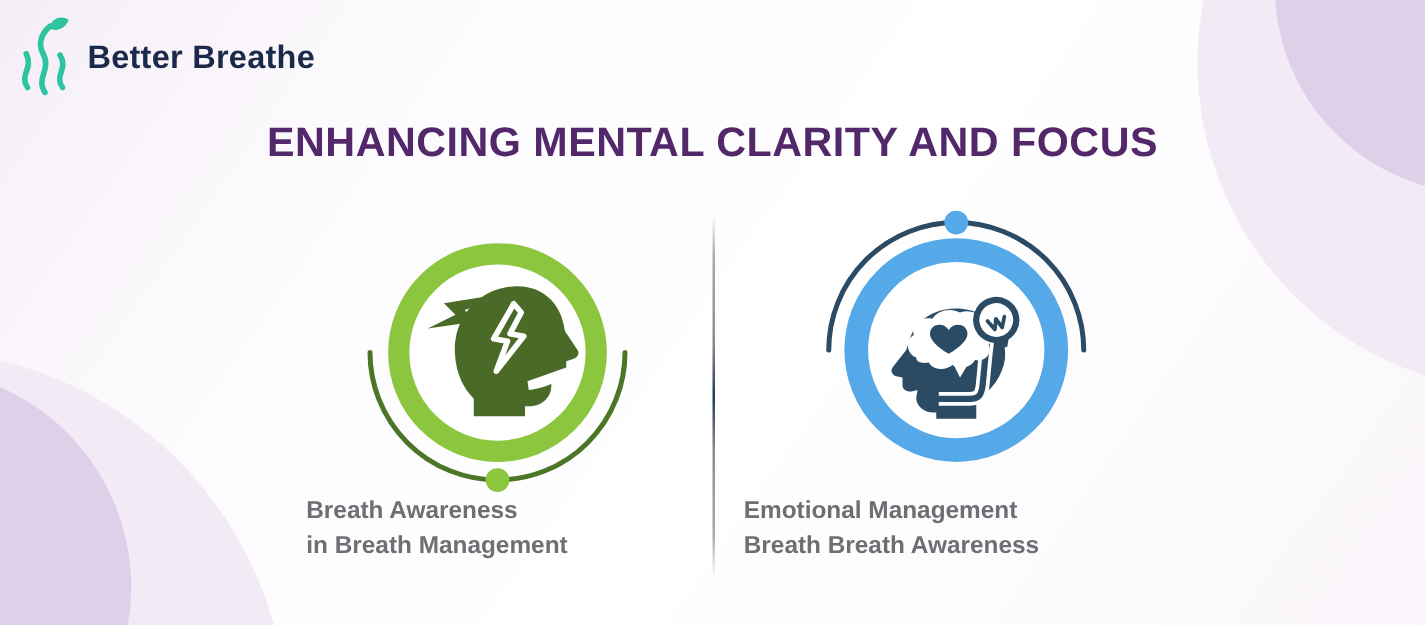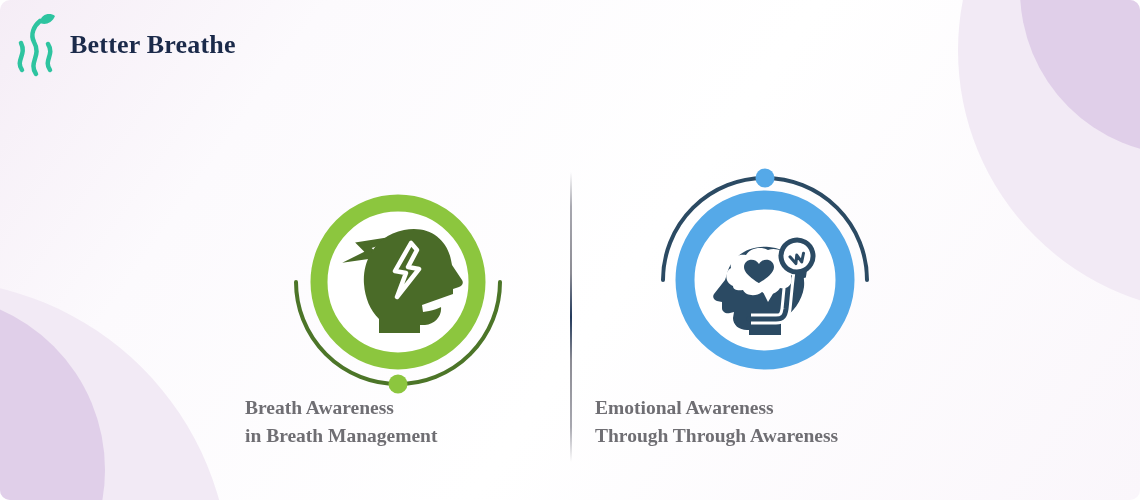--- a/index.html
+++ b/index.html
@@ -4,22 +4,21 @@
 <style>
   :root{
     --title:#53286B; --logo-text:#1B2A4A; --logo-icon:#2EC4A0; --caption-text:#6F6E73;
     --green-accent:#8CC63E; --green-dark:#4A6B28; --blue-accent:#55A9E8; --navy-dark:#2B4A63;
     --decor-circle-outer:#F2EAF5; --decor-circle-inner:#E0CFE9;
   }
   html,body{margin:0;padding:0;}
   .canvas{
     position:relative; width:1140px; height:500px; overflow:hidden;
     background:linear-gradient(125deg,#f5edf6 0%,#fcfafd 22%,#ffffff 55%,#faf6fb 100%);
-    font-family:Liberation Serif, serif;
-    border-radius:10px;
+    font-family:Liberation Sans, sans-serif;
   }
   .decor{position:absolute; border-radius:50%;}
   .decor.tr-outer{width:525px;height:525px;left:958px;top:-212px;background:var(--decor-circle-outer);}
   .decor.tr-inner{width:330px;height:330px;left:1020px;top:-175px;background:var(--decor-circle-inner);}
   .decor.bl-outer{width:600px;height:600px;left:-370px;top:280px;background:var(--decor-circle-outer);}
   .decor.bl-inner{width:350px;height:350px;left:-245px;top:295px;background:var(--decor-circle-inner);}
   .logo{position:absolute;left:14px;top:12px;display:flex;align-items:center;gap:10px;}
   .brand-name{font-size:26px;font-weight:800;color:var(--logo-text);letter-spacing:0.2px;}
   .title{
     position:absolute;left:0;right:0;top:95px;text-align:center;
@@ -54,20 +53,21 @@
       <g fill="none" stroke="var(--logo-icon)" stroke-width="4.5" stroke-linecap="round">
         <path d="M 8,58 C 1,48 13,43 7,31"></path>
         <path d="M 22,62 C 14,50 28,44 20,30 C 16,22 20,14 26,9"></path>
         <path d="M 36,58 C 29,48 41,43 34,32"></path>
       </g>
       <path d="M 26,10 C 27,2 36,0 41,4 C 38,12 29,14 25,10 Z" fill="var(--logo-icon)"></path>
     </svg>
     <span class="brand-name">Better Breathe</span>
   </div>
 
+  <div class="title">ENHANCING MENTAL CLARITY AND FOCUS</div>
 
   <div class="divider"></div>
 
   <div class="figure left">
     <svg width="230" height="230" viewBox="0 0 230 230">
       <path d="M 13,105 A 102,102 0 0 0 217,105" fill="none" stroke="#4C7528" stroke-width="4" stroke-linecap="round"></path>
       <circle cx="115" cy="207" r="9.5" fill="var(--green-accent)"></circle>
       <circle cx="115" cy="105" r="79" fill="#ffffff" stroke="var(--green-accent)" stroke-width="17"></circle>
       <path d="M60,0 L20,55 L45,55 L30,100 L75,40 L50,40 L70,0 Z" transform="translate(85,38) rotate(45) scale(0.52)" fill="var(--green-dark)"></path>
       <path d="M 96,156 L 96,142 C 87,133 82,121 81,107 C 79,81 95,58 121,53 C 146,48 164,62 168,83 L 169,88 L 179,103 C 181,106 179,109 176,110 L 170,112 L 170,118 C 170,123 166,125 161,124 L 157,123 L 158,130 C 159,139 152,147 142,148 L 137,148 L 137,156 Z" fill="var(--green-dark)"></path>
@@ -94,17 +94,17 @@
       </g>
     </svg>
   </div>
 
   <div class="caption left">
     <div>Breath Awareness</div>
     <div>in Breath Management</div>
   </div>
 
   <div class="caption right">
-    <div>Emotional Awareness</div>
-    <div>Through Through Awareness</div>
+    <div>Emotional Management</div>
+    <div>Breath Breath Awareness</div>
   </div>
 
 </div>
 
 </body></html>

